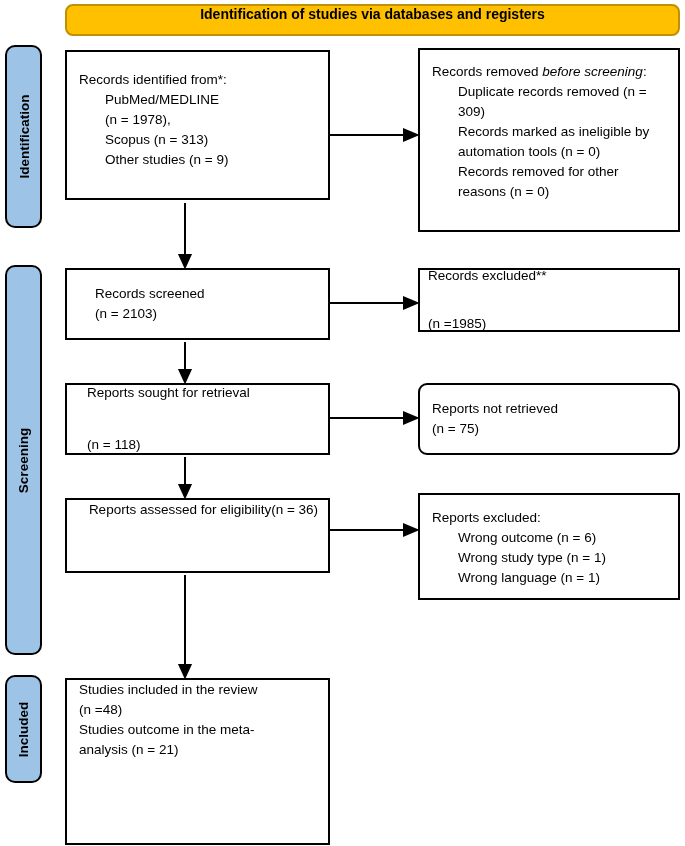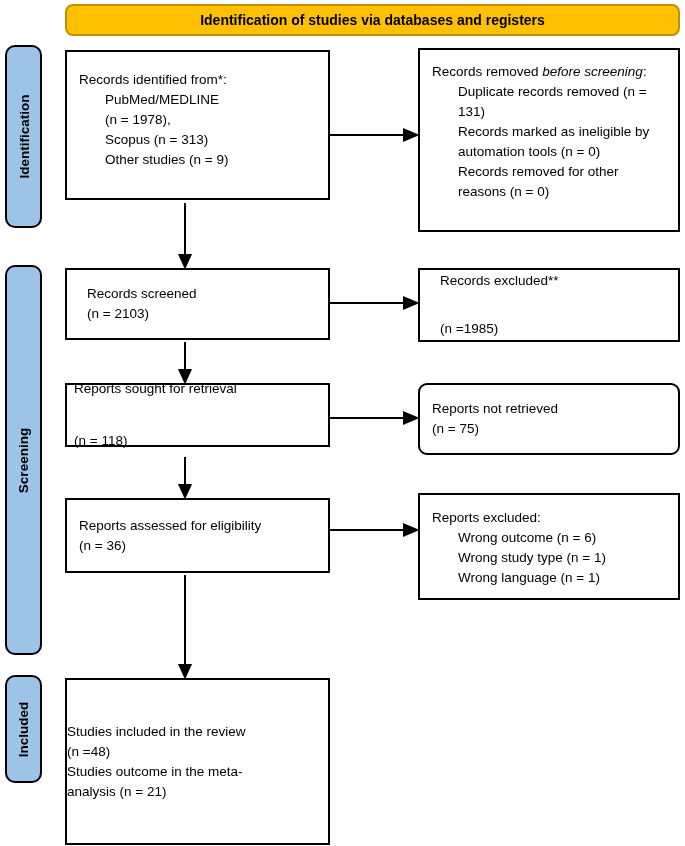--- a/index.html
+++ b/index.html
@@ -3,47 +3,47 @@
 <meta charset="utf-8">
 <style>
   html,body{margin:0;padding:0;background:#fff;}
   .canvas{
     position:relative;width:685px;height:846px;background:#fff;
     font-family:"Liberation Sans","DejaVu Sans",sans-serif;color:#000;
   }
   .header{
     position:absolute;left:65px;top:4px;width:615px;height:32px;box-sizing:border-box;
     background:var(--header-fill);border:2px solid var(--header-border);border-radius:8px;
-    display:flex;align-items:center;justify-content:center;
+    display:flex;align-items:flex-start;justify-content:center;
     font-weight:bold;font-size:14px;
   }
   .stage{
     position:absolute;left:5px;width:37px;box-sizing:border-box;
     background:var(--stage-fill);border:2.5px solid var(--line-color);border-radius:10px;
     display:flex;align-items:center;justify-content:center;
   }
   .stage-identification{top:45px;height:183px;}
   .stage-screening{top:265px;height:390px;}
   .stage-included{top:675px;height:108px;}
   .stage-text{
     transform:rotate(-90deg);white-space:nowrap;font-weight:bold;font-size:13.5px;
   }
   .box,.rbox{
     position:absolute;box-sizing:border-box;background:#fff;
     font-size:13.5px;line-height:20px;
   }
   .box{left:65px;width:265px;border:2.5px solid var(--line-color);}
   .rbox{left:418px;width:262px;border:2px solid var(--line-color);}
   .box1{top:50px;height:150px;padding:18px 8px 0 12px;}
-  .box2{top:268px;height:72px;display:flex;flex-direction:column;justify-content:center;padding-left:20px;}
-  .box3{top:383px;height:64px;display:flex;flex-direction:column;justify-content:center;padding-left:7px;gap:32px;}
-  .box4{top:498px;height:75px;display:flex;flex-direction:column;justify-content:center;padding-left:12px;}
-  .box5{top:678px;height:167px;display:flex;flex-direction:column;justify-content:center;padding-left:0;}
+  .box2{top:268px;height:72px;display:flex;flex-direction:column;justify-content:center;padding-left:28px;}
+  .box3{top:383px;height:72px;display:flex;flex-direction:column;justify-content:center;padding-left:20px;gap:32px;}
+  .box4{top:498px;height:75px;display:flex;justify-content:center;padding-left:12px;}
+  .box5{top:678px;height:167px;display:flex;flex-direction:column;justify-content:flex-start;padding-left:12px;}
   .rbox1{top:48px;height:184px;padding:12px 8px 0 12px;}
-  .rbox2{top:268px;height:74px;display:flex;flex-direction:column;justify-content:center;padding-left:20px;gap:28px;}
+  .rbox2{top:268px;height:64px;display:flex;flex-direction:column;justify-content:center;padding-left:8px;gap:28px;}
   .rbox3{top:383px;height:72px;display:flex;flex-direction:column;justify-content:center;padding-left:12px;border-radius:9px;}
   .rbox4{top:493px;height:107px;padding:13px 8px 0 12px;}
   .indent{margin-left:26px;}
   .em{font-style:italic;}
   svg.arrows{position:absolute;left:0;top:0;pointer-events:none;}
 </style>
 </head>
 <body>
 
 <div class="canvas">
@@ -65,21 +65,21 @@
   <div class="box box1">
     <div>Records identified from*:</div>
     <div class="indent">PubMed/MEDLINE</div>
     <div class="indent">(n = 1978),</div>
     <div class="indent">Scopus (n = 313)</div>
     <div class="indent">Other studies (n = 9)</div>
   </div>
 
   <div class="rbox rbox1">
     <div><span>Records removed </span><span class="em">before screening</span><span>:</span></div>
-    <div class="indent">Duplicate records removed (n = 131)</div>
+    <div class="indent">Duplicate records removed (n = 309)</div>
     <div class="indent">Records marked as ineligible by automation tools (n = 0)</div>
     <div class="indent">Records removed for other reasons (n = 0)</div>
   </div>
 
   <div class="box box2">
     <div>Records screened</div>
     <div>(n = 2103)</div>
   </div>
 
   <div class="rbox rbox2">

